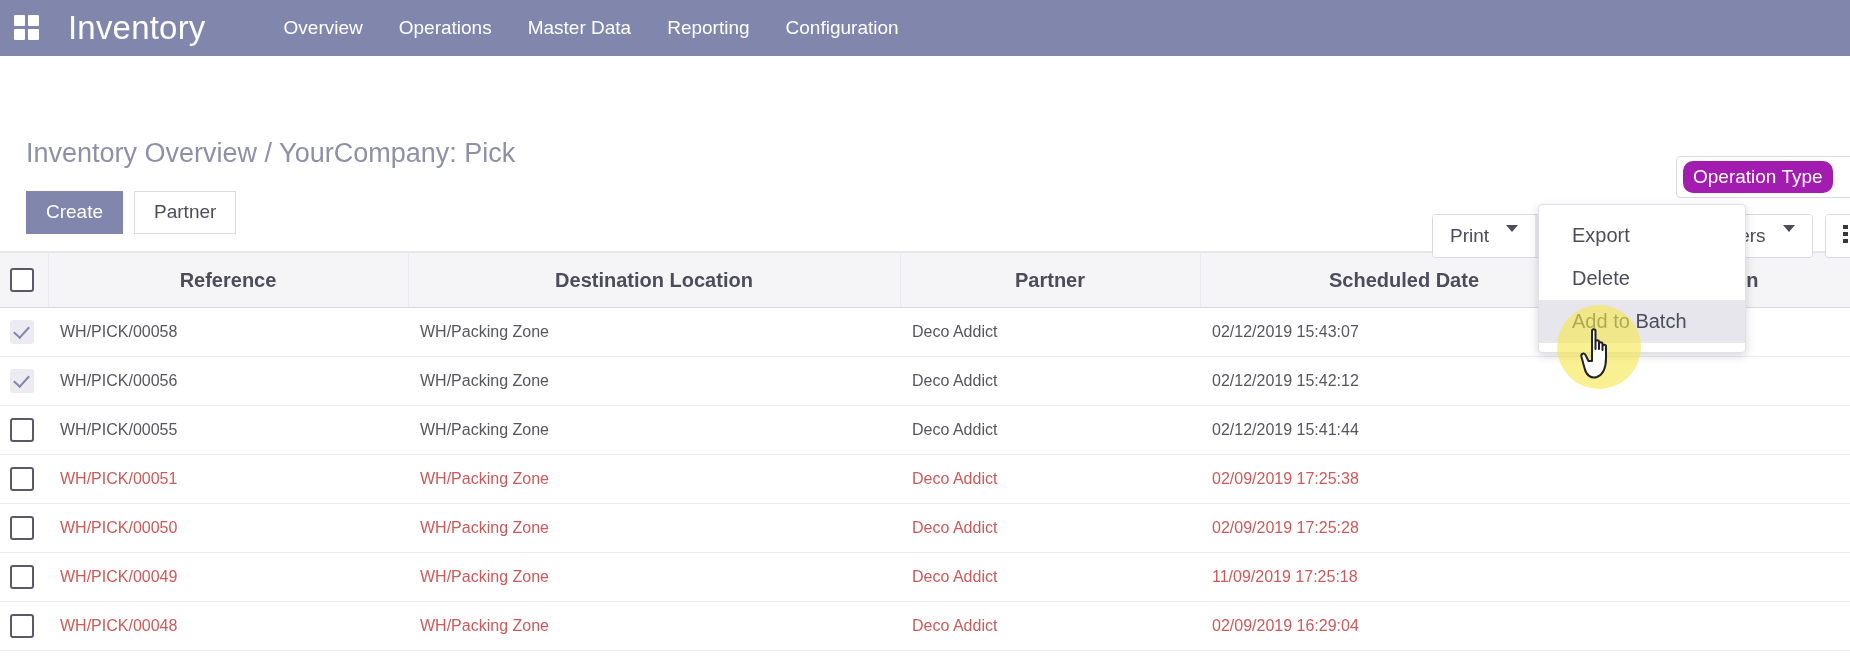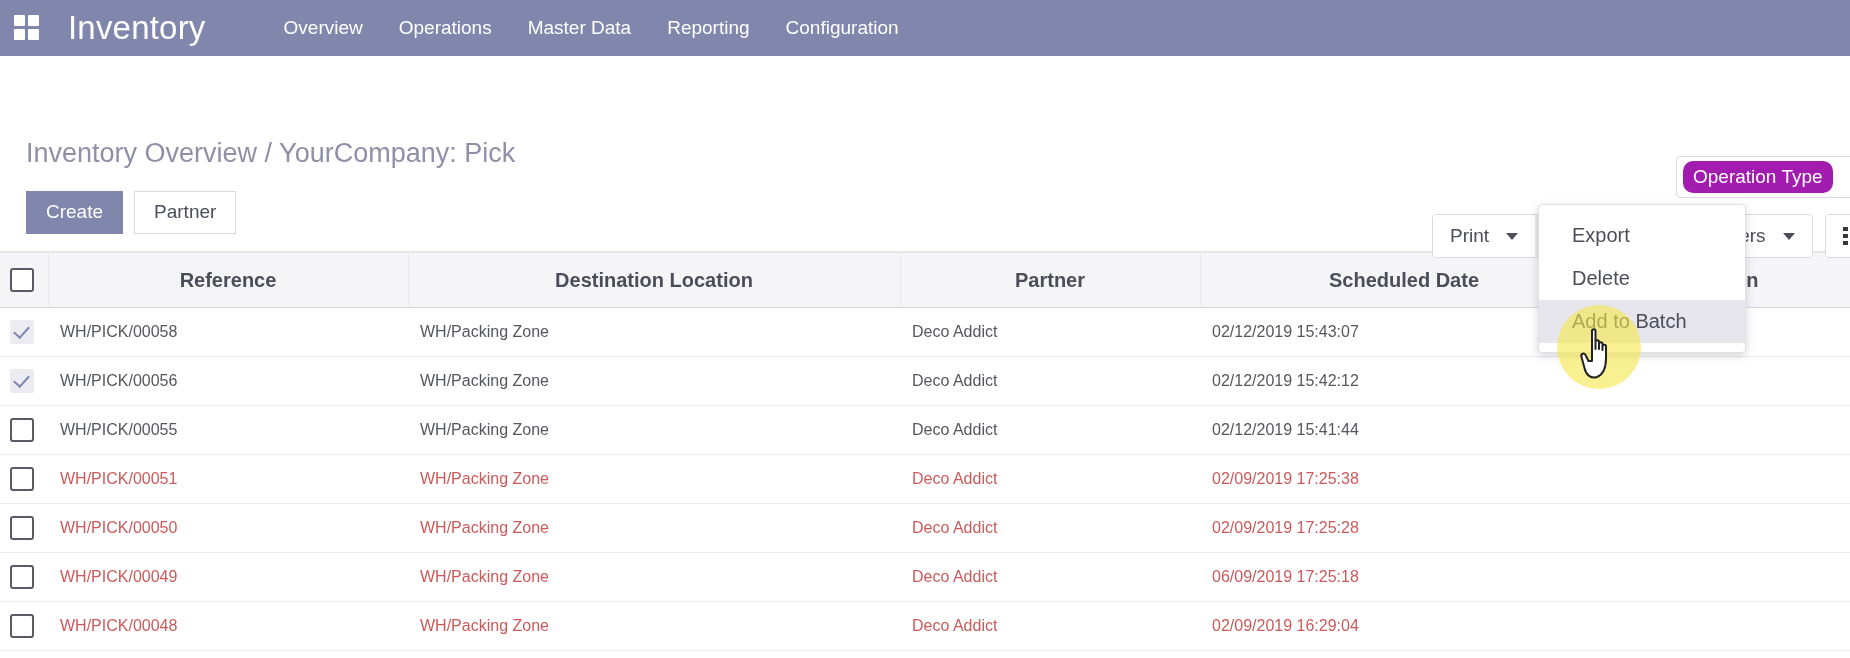--- a/index.html
+++ b/index.html
@@ -134,21 +134,21 @@
     border-radius: 4px;
     overflow: hidden;
   }
   .tb-btn {
     font-size: 19px;
     color: #4c4c5a;
     background: #ffffff;
     border: none;
     padding: 10px 17px;
     display: flex;
-    align-items: center;
+    align-items: flex-start;
     gap: 17px;
     cursor: pointer;
     white-space: nowrap;
     font-family: "Liberation Sans", sans-serif;
   }
   .tb-btn.active { background: #eaeaef; }
   .caret {
     width: 0; height: 0;
     border-left: 6px solid transparent;
     border-right: 6px solid transparent;
@@ -403,21 +403,21 @@
           <td>WH/Packing Zone</td>
           <td>Deco Addict</td>
           <td>02/09/2019 17:25:28</td>
           <td></td>
         </tr>
         <tr class="late">
           <td class="cb-cell"><span class="cb"></span></td>
           <td>WH/PICK/00049</td>
           <td>WH/Packing Zone</td>
           <td>Deco Addict</td>
-          <td>06/09/2019 17:25:18</td>
+          <td>11/09/2019 17:25:18</td>
           <td></td>
         </tr>
         <tr class="late">
           <td class="cb-cell"><span class="cb"></span></td>
           <td>WH/PICK/00048</td>
           <td>WH/Packing Zone</td>
           <td>Deco Addict</td>
           <td>02/09/2019 16:29:04</td>
           <td></td>
         </tr>

